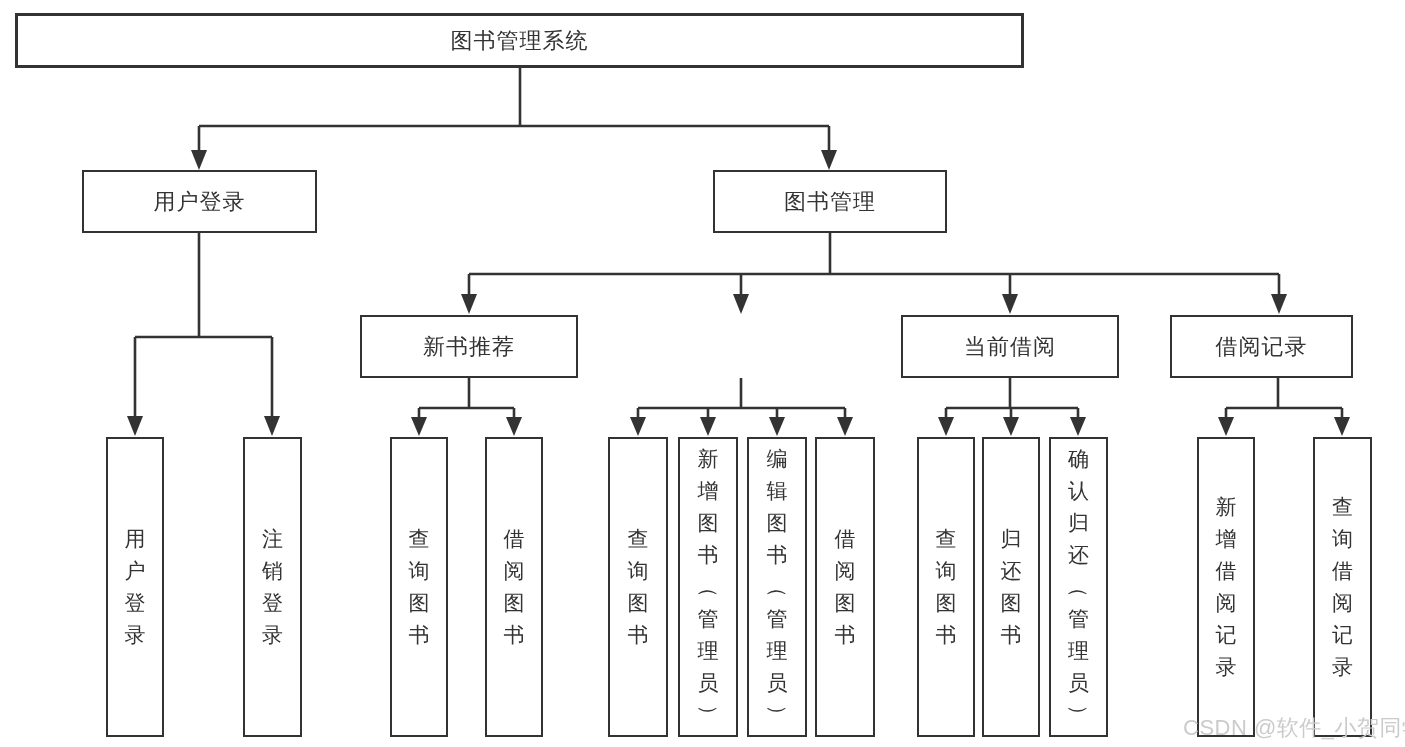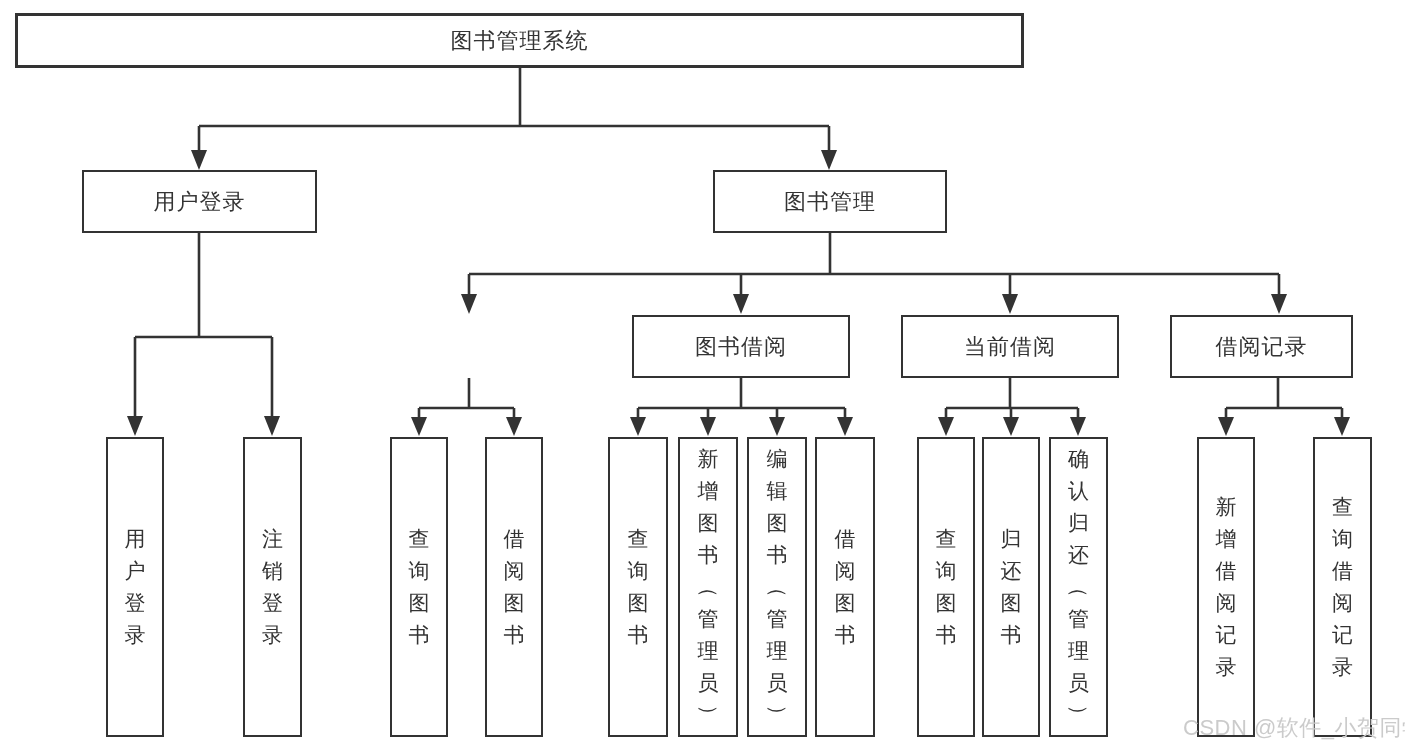--- a/index.html
+++ b/index.html
@@ -99,22 +99,22 @@
     <span>图书管理系统</span>
   </div>
 
   <div class="node" style="left:713px;top:170px;width:234px;height:63px">
     <span>图书管理</span>
   </div>
   <div class="node" style="left:82px;top:170px;width:235px;height:63px">
     <span>用户登录</span>
   </div>
 
-  <div class="node" style="left:632px;top:315px;width:218px;height:63px">
-    <span>图书借阅</span>
+  <div class="node" style="left:360px;top:315px;width:218px;height:63px">
+    <span>新书推荐</span>
   </div>
   <div class="node" style="left:901px;top:315px;width:218px;height:63px">
     <span>当前借阅</span>
   </div>
   <div class="node" style="left:1170px;top:315px;width:183px;height:63px">
     <span>借阅记录</span>
   </div>
 
   <div class="leaf" style="left:106px;width:58px">
       <span class="vchar">用</span>

